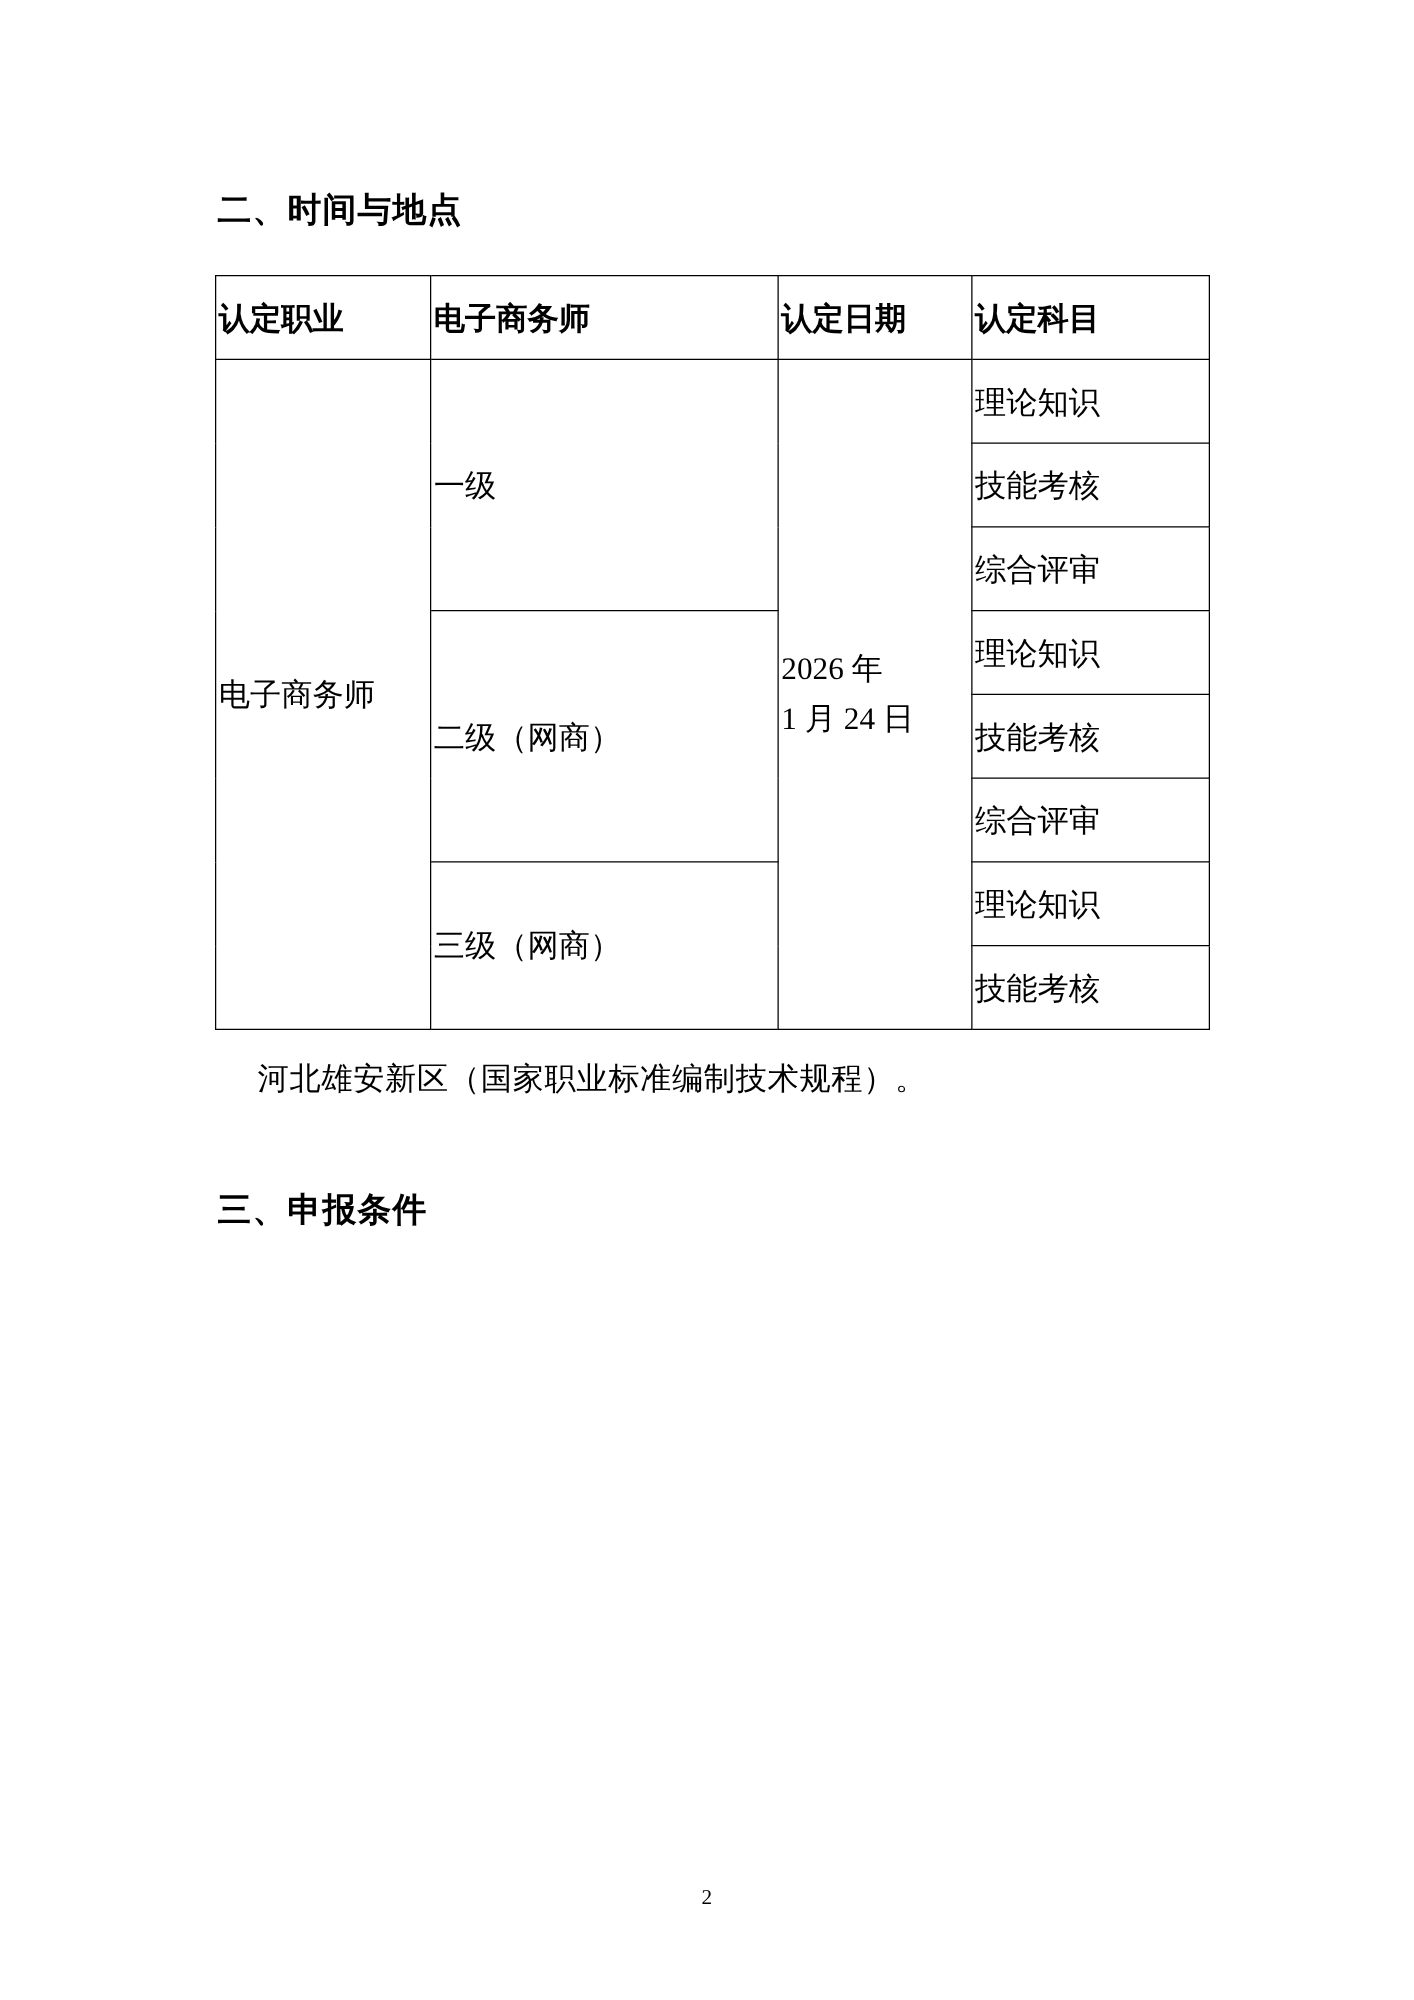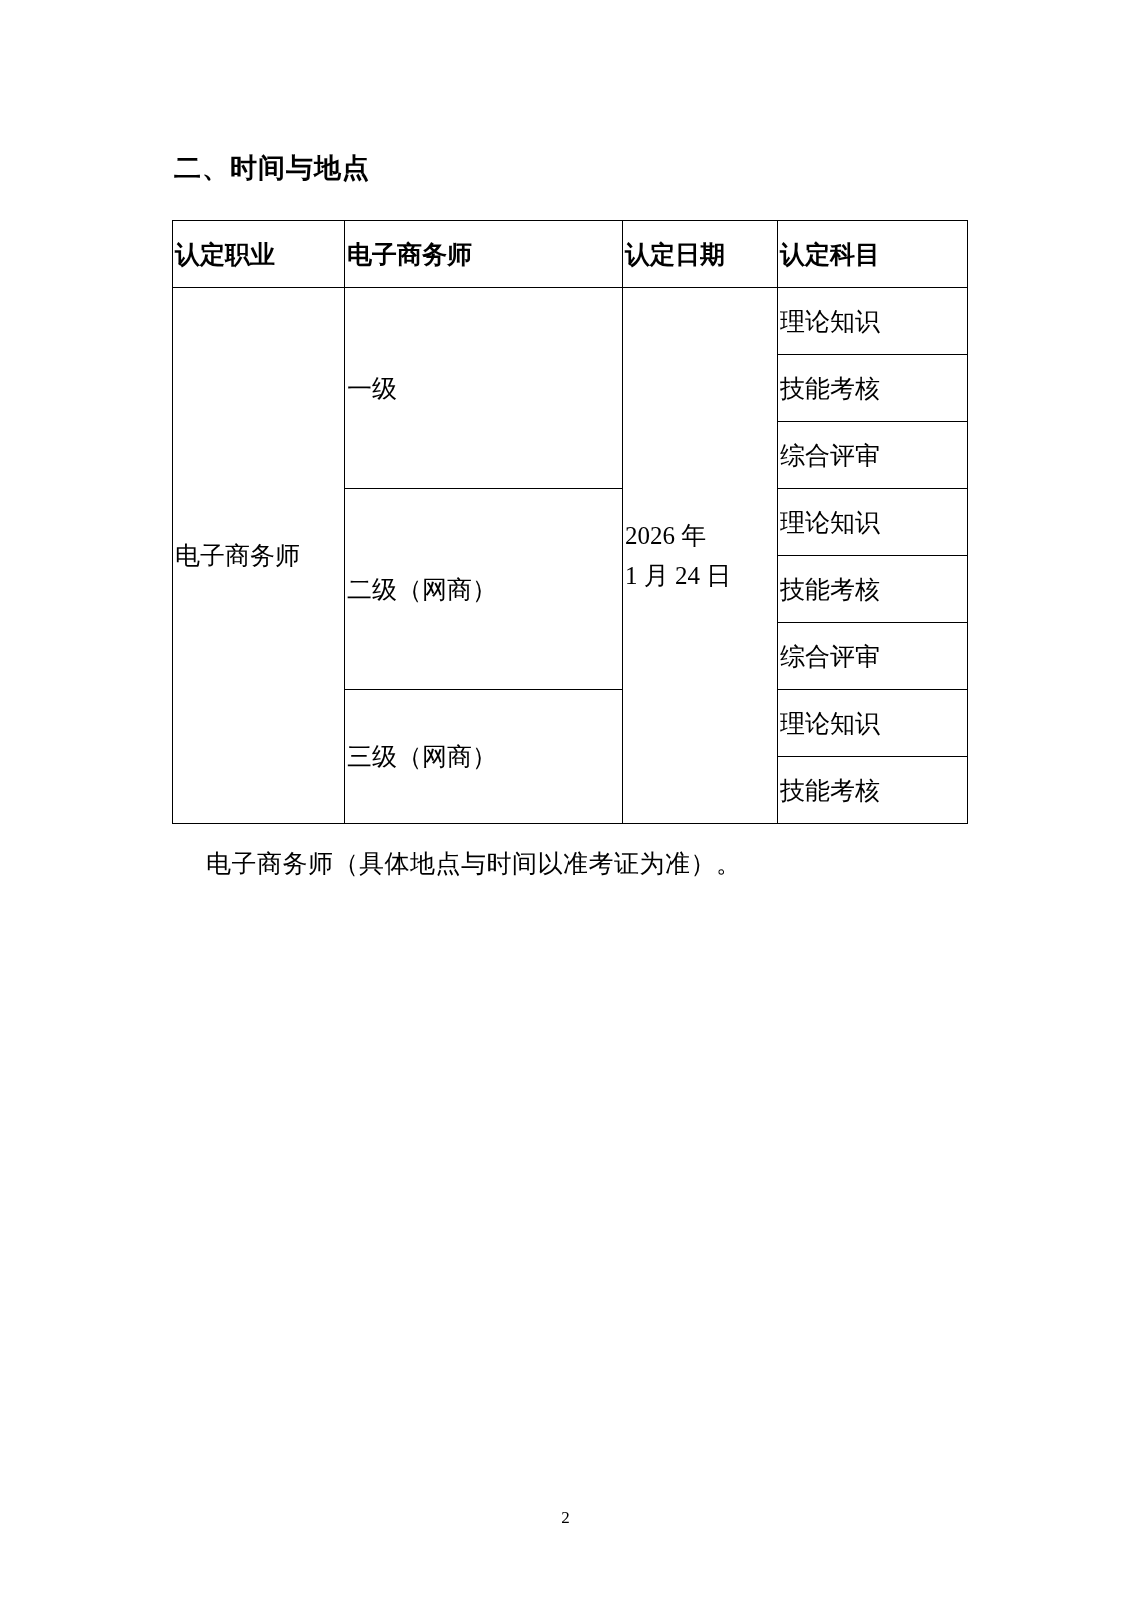--- a/index.html
+++ b/index.html
@@ -148,19 +148,20 @@
         <td class="level" rowspan="2">三级（网商）</td>
         <td class="subject">理论知识</td>
       </tr>
       <tr>
         <td class="subject">技能考核</td>
       </tr>
     </tbody>
   </table>
 
 
-  <p class="para place-line">电子商务师（具体地点与时间以准考证为准）。</p>
+  <p class="para place-line">河北雄安新区（国家职业标准编制技术规程）。</p>
 
+  <h2 class="heading heading-2">三、申报条件</h2>
 
 
 </div>
 
 <div class="page-number">2</div>
 
 </body></html>

